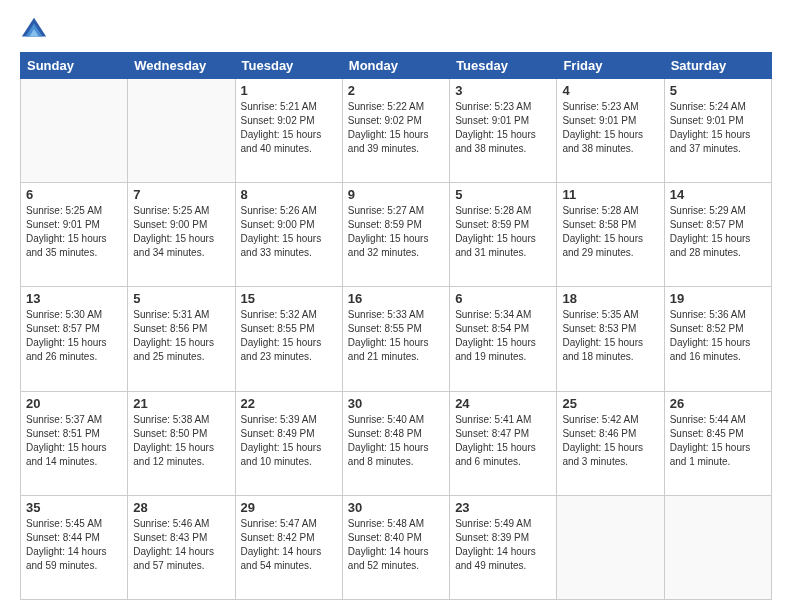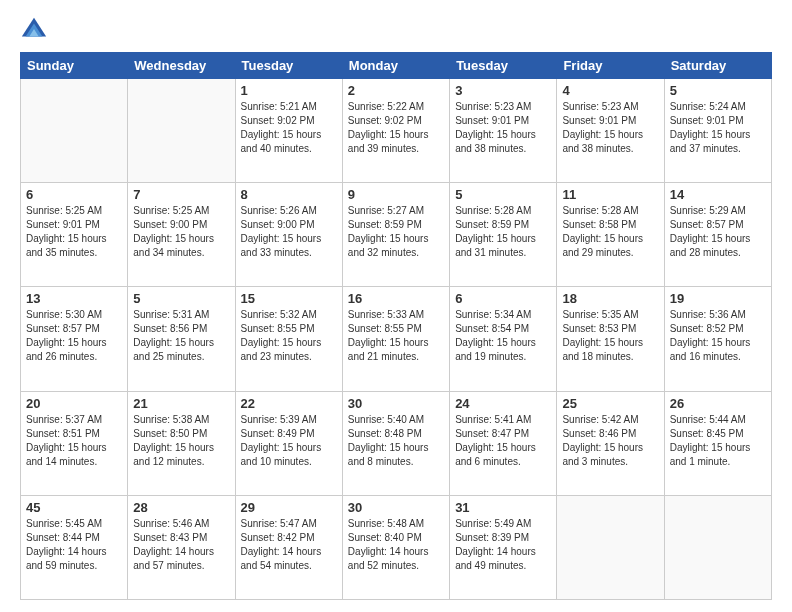--- a/index.html
+++ b/index.html
@@ -248,37 +248,37 @@
             <span class="day-number">25</span>
             <div class="cell-info">Sunrise: 5:42 AM<br>Sunset: 8:46 PM<br>Daylight: 15 hours and 3 minutes.</div>
           </td>
           <td>
             <span class="day-number">26</span>
             <div class="cell-info">Sunrise: 5:44 AM<br>Sunset: 8:45 PM<br>Daylight: 15 hours and 1 minute.</div>
           </td>
         </tr>
         <tr>
           <td>
-            <span class="day-number">45</span>
+            <span class="day-number">35</span>
             <div class="cell-info">Sunrise: 5:45 AM<br>Sunset: 8:44 PM<br>Daylight: 14 hours and 59 minutes.</div>
           </td>
           <td>
             <span class="day-number">28</span>
             <div class="cell-info">Sunrise: 5:46 AM<br>Sunset: 8:43 PM<br>Daylight: 14 hours and 57 minutes.</div>
           </td>
           <td>
             <span class="day-number">29</span>
             <div class="cell-info">Sunrise: 5:47 AM<br>Sunset: 8:42 PM<br>Daylight: 14 hours and 54 minutes.</div>
           </td>
           <td>
             <span class="day-number">30</span>
             <div class="cell-info">Sunrise: 5:48 AM<br>Sunset: 8:40 PM<br>Daylight: 14 hours and 52 minutes.</div>
           </td>
           <td>
-            <span class="day-number">31</span>
+            <span class="day-number">23</span>
             <div class="cell-info">Sunrise: 5:49 AM<br>Sunset: 8:39 PM<br>Daylight: 14 hours and 49 minutes.</div>
           </td>
           <td class="empty"></td>
           <td class="empty"></td>
         </tr>
       </tbody>
   </table>
 </div>
 
 </body></html>

